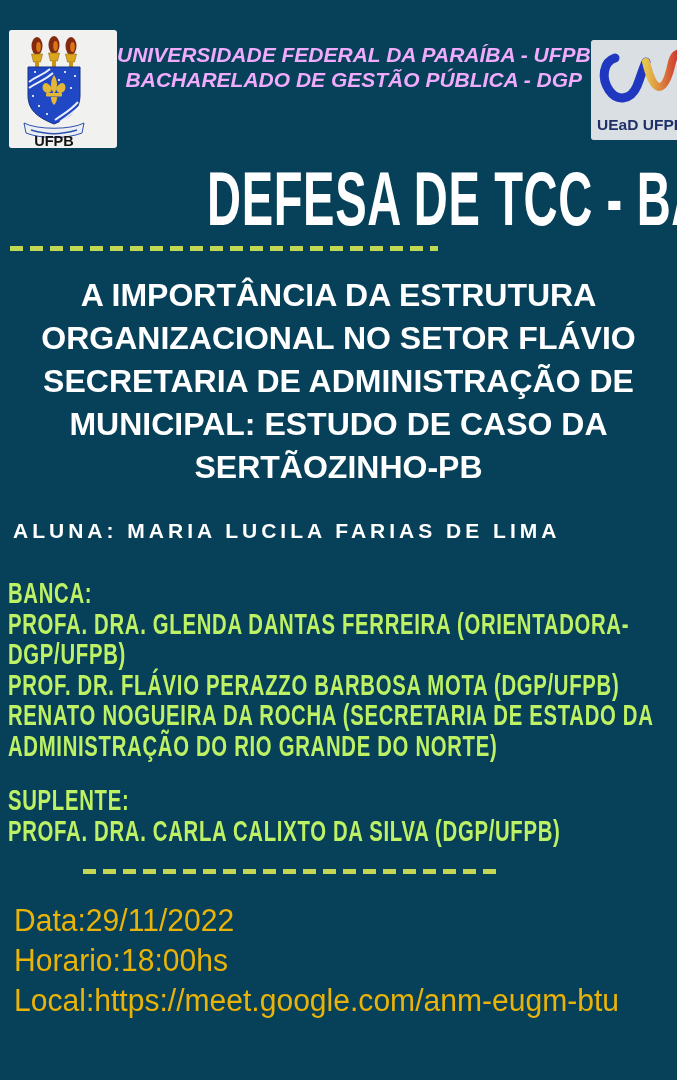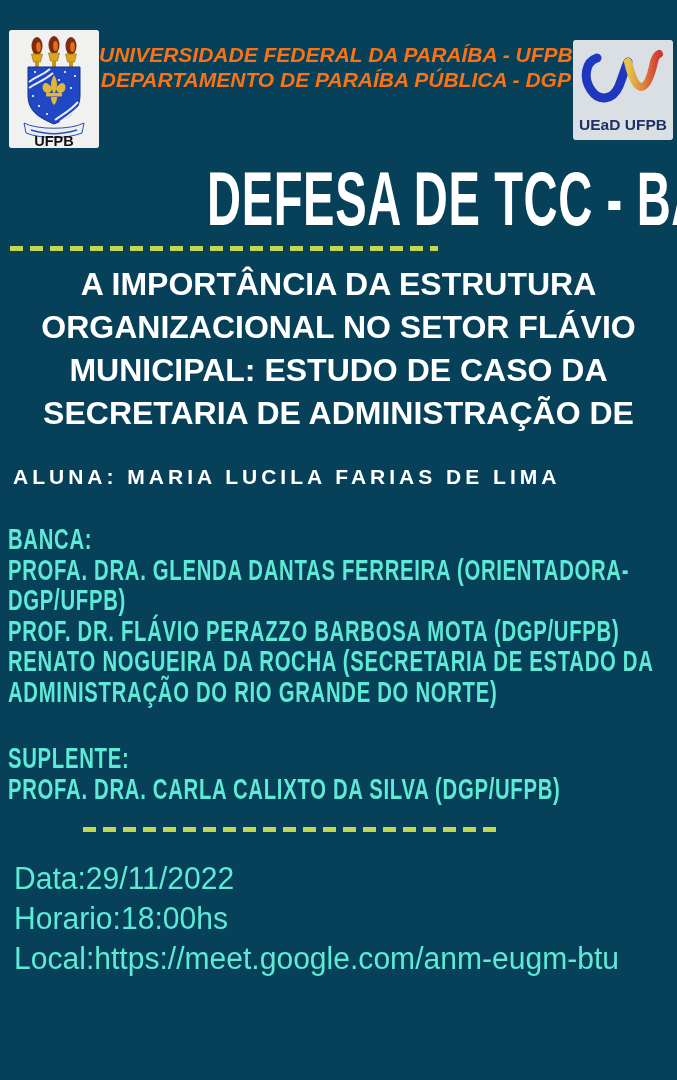--- a/index.html
+++ b/index.html
@@ -7,62 +7,62 @@
   body {
     background:#064059;
     font-family:"Liberation Sans", sans-serif;
     overflow:hidden;
   }
   .poster { position:relative; width:677px; height:1080px; background:#064059; }
 
   
   .hdr { display:flex; padding:30px 8px 0 9px; align-items:flex-start; }
   .logo-box { flex:0 0 auto; border-radius:3px; overflow:hidden; }
-  .logo-ufpb { width:90px; height:118px; background:#f1f1ef; }
+  .logo-ufpb { width:108px; height:118px; background:#f1f1ef; }
   .logo-uead { width:100px; height:100px; background:#d9dfe3; margin-top:10px; }
   .hdr-text {
     flex:1 1 auto; padding-top:12px; text-align:center;
-    color:#f97316; font-weight:bold; font-style:italic;
+    color:#f0abfc; font-weight:bold; font-style:italic;
     font-size:21px; line-height:25px;
   }
   .hdr-line { white-space:pre; }
 
   
   .main-title { margin-top:16px; text-align:center; line-height:70px; height:70px; color:#ffffff; }
   .main-title .squeeze {
     display:inline-block; white-space:nowrap;
     font-size:76px; font-weight:bold; letter-spacing:1px;
     transform:scaleX(0.62); transform-origin:center center;
   }
 
   .dash { height:5px; background:repeating-linear-gradient(to right, #c3d754 0 13px, transparent 13px 20px); }
   .dash1 { width:428px; margin:12px 0 0 10px; }
   .dash2 { width:417px; margin:23px 0 0 83px; }
 
   
-  .thesis { margin-top:12px; text-align:center; color:#ffffff; font-weight:bold; font-size:32px; line-height:43px; }
+  .thesis { margin-top:23px; text-align:center; color:#ffffff; font-weight:bold; font-size:32px; line-height:43px; }
 
   
   .aluna {
     margin:30px 8px 0 13px; color:#ffffff; font-weight:bold;
     font-size:21px; letter-spacing:4px; white-space:nowrap;
   }
 
   
-  .cond-block { color:#5eead4; }
+  .cond-block { color:#bef264; }
   .banca { margin:35px 0 0 8px; }
-  .suplente { margin:36px 0 0 8px; }
+  .suplente { margin:24px 0 0 8px; }
   .cond-line {
     font-size:29px; font-weight:bold; line-height:30.5px;
     letter-spacing:1px; white-space:nowrap;
     transform:scaleX(0.70); transform-origin:left center;
   }
 
   
-  .info { margin:27px 0 0 14px; color:#5eead4; font-size:31px; line-height:40px; }
+  .info { margin:27px 0 0 14px; color:#eab308; font-size:31px; line-height:40px; }
   .info-line { white-space:nowrap; transform:scaleX(0.97); transform-origin:left center; }
 </style>
 </head>
 <body>
 
 <div class="poster">
 
   <div class="hdr">
 
     <div class="logo-box logo-ufpb">
@@ -119,21 +119,21 @@
         </g>
 
         <path d="M15 93 C28 100 62 100 75 93 L73 103 C58 109 32 109 17 103 Z" fill="#eceff2" stroke="#2c50b0" stroke-width="1"></path>
         <path d="M22 100 C40 105 50 105 68 100" stroke="#2c50b0" stroke-width="1.6" fill="none"></path>
         <text x="45" y="116" text-anchor="middle" font-size="14.5" font-weight="bold" fill="#111111">UFPB</text>
       </svg>
     </div>
 
     <div class="hdr-text">
       <div class="hdr-line">UNIVERSIDADE FEDERAL DA PARAÍBA - UFPB</div>
-      <div class="hdr-line">DEPARTAMENTO DE PARAÍBA PÚBLICA - DGP</div>
+      <div class="hdr-line">BACHARELADO DE GESTÃO PÚBLICA - DGP</div>
     </div>
 
     <div class="logo-box logo-uead">
       <svg width="100" height="100" viewBox="0 0 100 100">
         <defs>
           <linearGradient id="ug" x1="0" y1="0" x2="1" y2="0">
             <stop offset="0" stop-color="#e5c44d"></stop>
             <stop offset="0.45" stop-color="#dd8a3e"></stop>
             <stop offset="1" stop-color="#cf3a30"></stop>
           </linearGradient>
@@ -148,22 +148,23 @@
 
   <h1 class="main-title">
     <span class="squeeze">DEFESA DE TCC - BAP/UFPB</span>
   </h1>
 
   <div class="dash dash1"></div>
 
   <div class="thesis">
     <div>A IMPORTÂNCIA DA ESTRUTURA</div>
     <div>ORGANIZACIONAL NO SETOR FLÁVIO</div>
+    <div>SECRETARIA DE ADMINISTRAÇÃO DE</div>
     <div>MUNICIPAL: ESTUDO DE CASO DA</div>
-    <div>SECRETARIA DE ADMINISTRAÇÃO DE</div>
+    <div>SERTÃOZINHO-PB</div>
   </div>
 
   <div class="aluna">ALUNA: MARIA LUCILA FARIAS DE LIMA</div>
 
   <div class="cond-block banca">
     <div class="cond-line">BANCA:</div>
     <div class="cond-line">PROFA. DRA. GLENDA DANTAS FERREIRA (ORIENTADORA-</div>
     <div class="cond-line">DGP/UFPB)</div>
     <div class="cond-line">PROF. DR. FLÁVIO PERAZZO BARBOSA MOTA (DGP/UFPB)</div>
     <div class="cond-line">RENATO NOGUEIRA DA ROCHA (SECRETARIA DE ESTADO DA</div>

